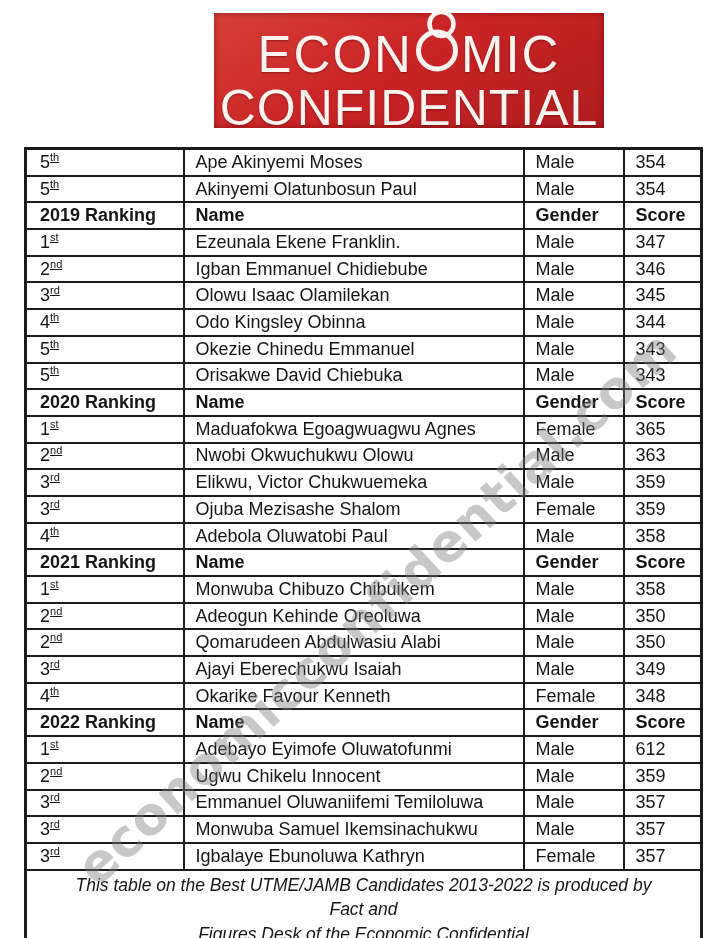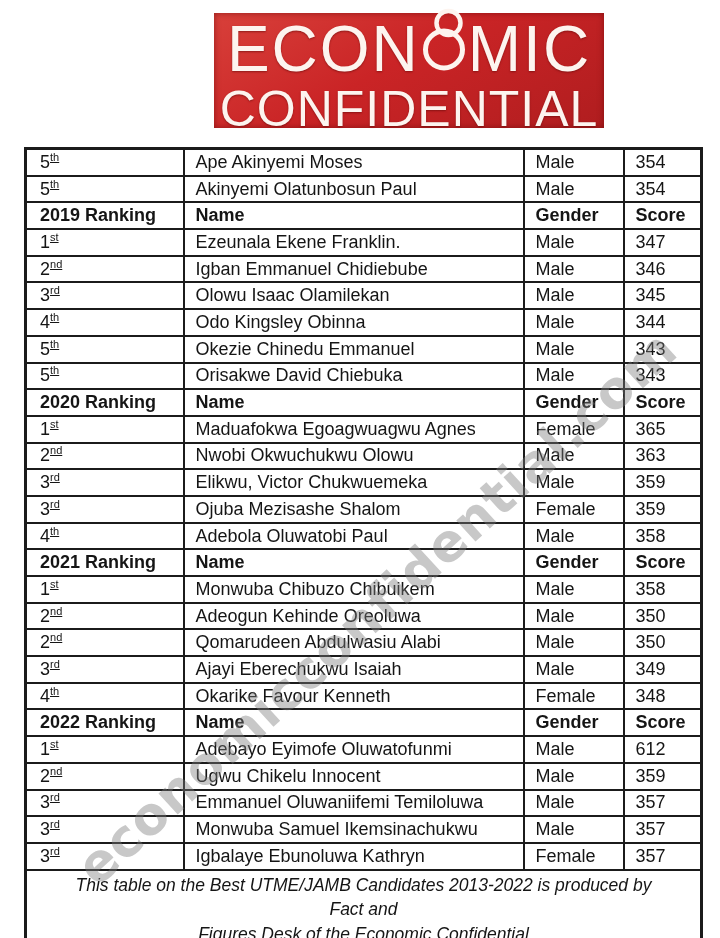--- a/index.html
+++ b/index.html
@@ -17,21 +17,21 @@
     position:absolute; left:214px; top:13px;
     width:390px; height:115px;
     background:linear-gradient(150deg,#d8403a 0%, #ca2426 45%, #b01d1f 100%);
     box-shadow:inset 0 0 6px rgba(90,0,0,.55);
     display:flex; flex-direction:column;
     align-items:center; justify-content:center;
     color:#fdf4ef;
   }
   .logo-line1 {
     display:flex; align-items:baseline;
-    font-size:64px; line-height:1;
+    font-size:51px; line-height:1;
     letter-spacing:2px; font-weight:400;
     text-shadow:0 1px 2px rgba(100,10,10,.6);
   }
   .logo-line1 svg { margin:0 1px -2px 1px; }
   .logo-line2 {
     font-size:50px; line-height:1;
     letter-spacing:1px; margin-top:3px;
     font-weight:400;
     text-shadow:0 1px 2px rgba(100,10,10,.6);
   }

